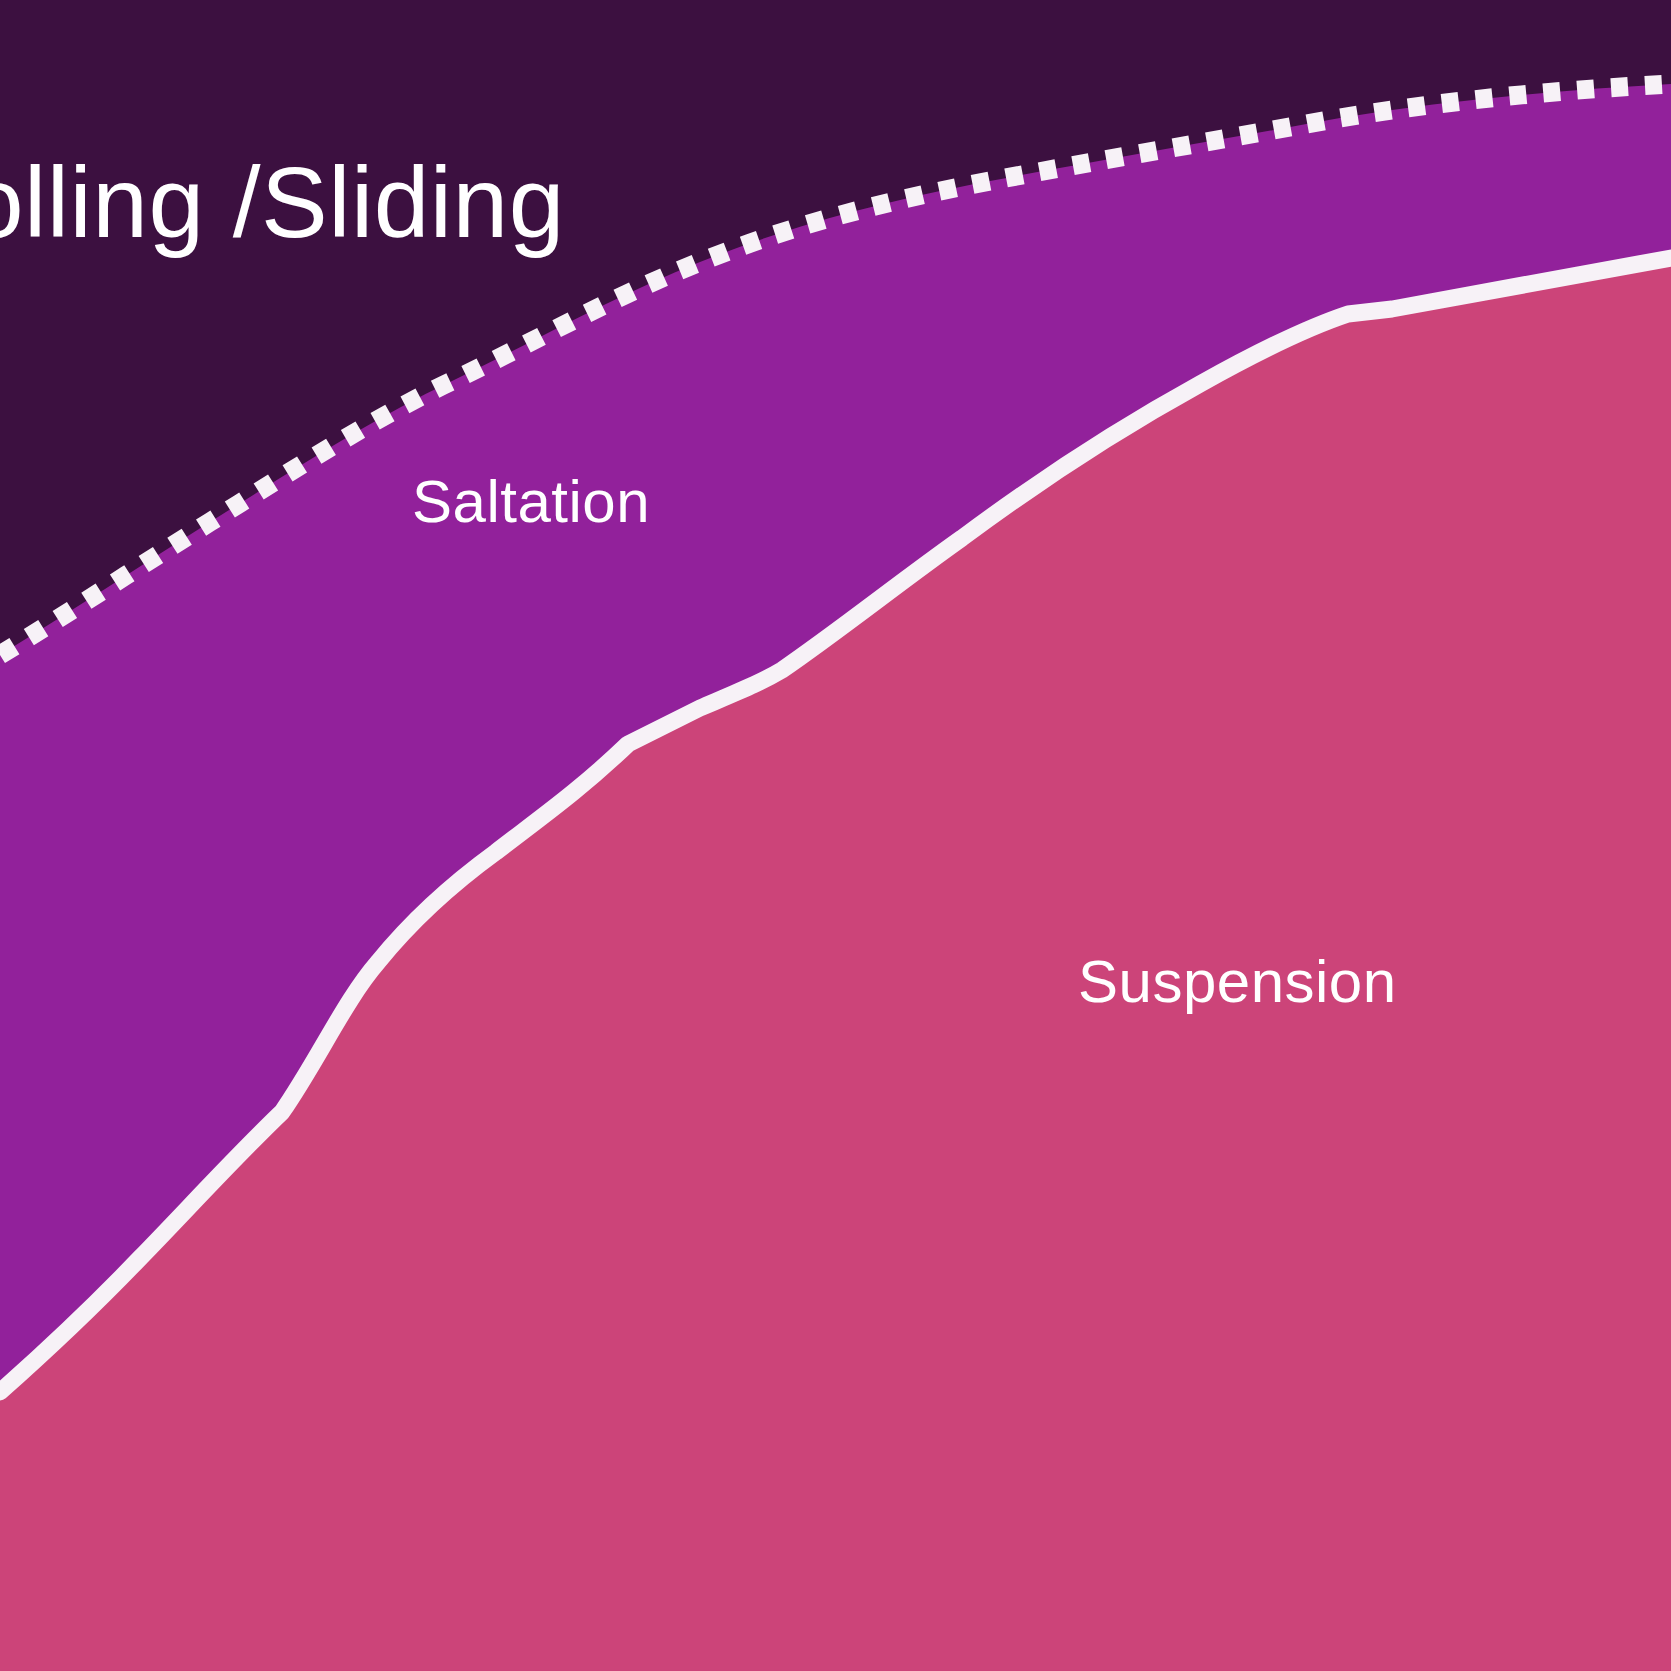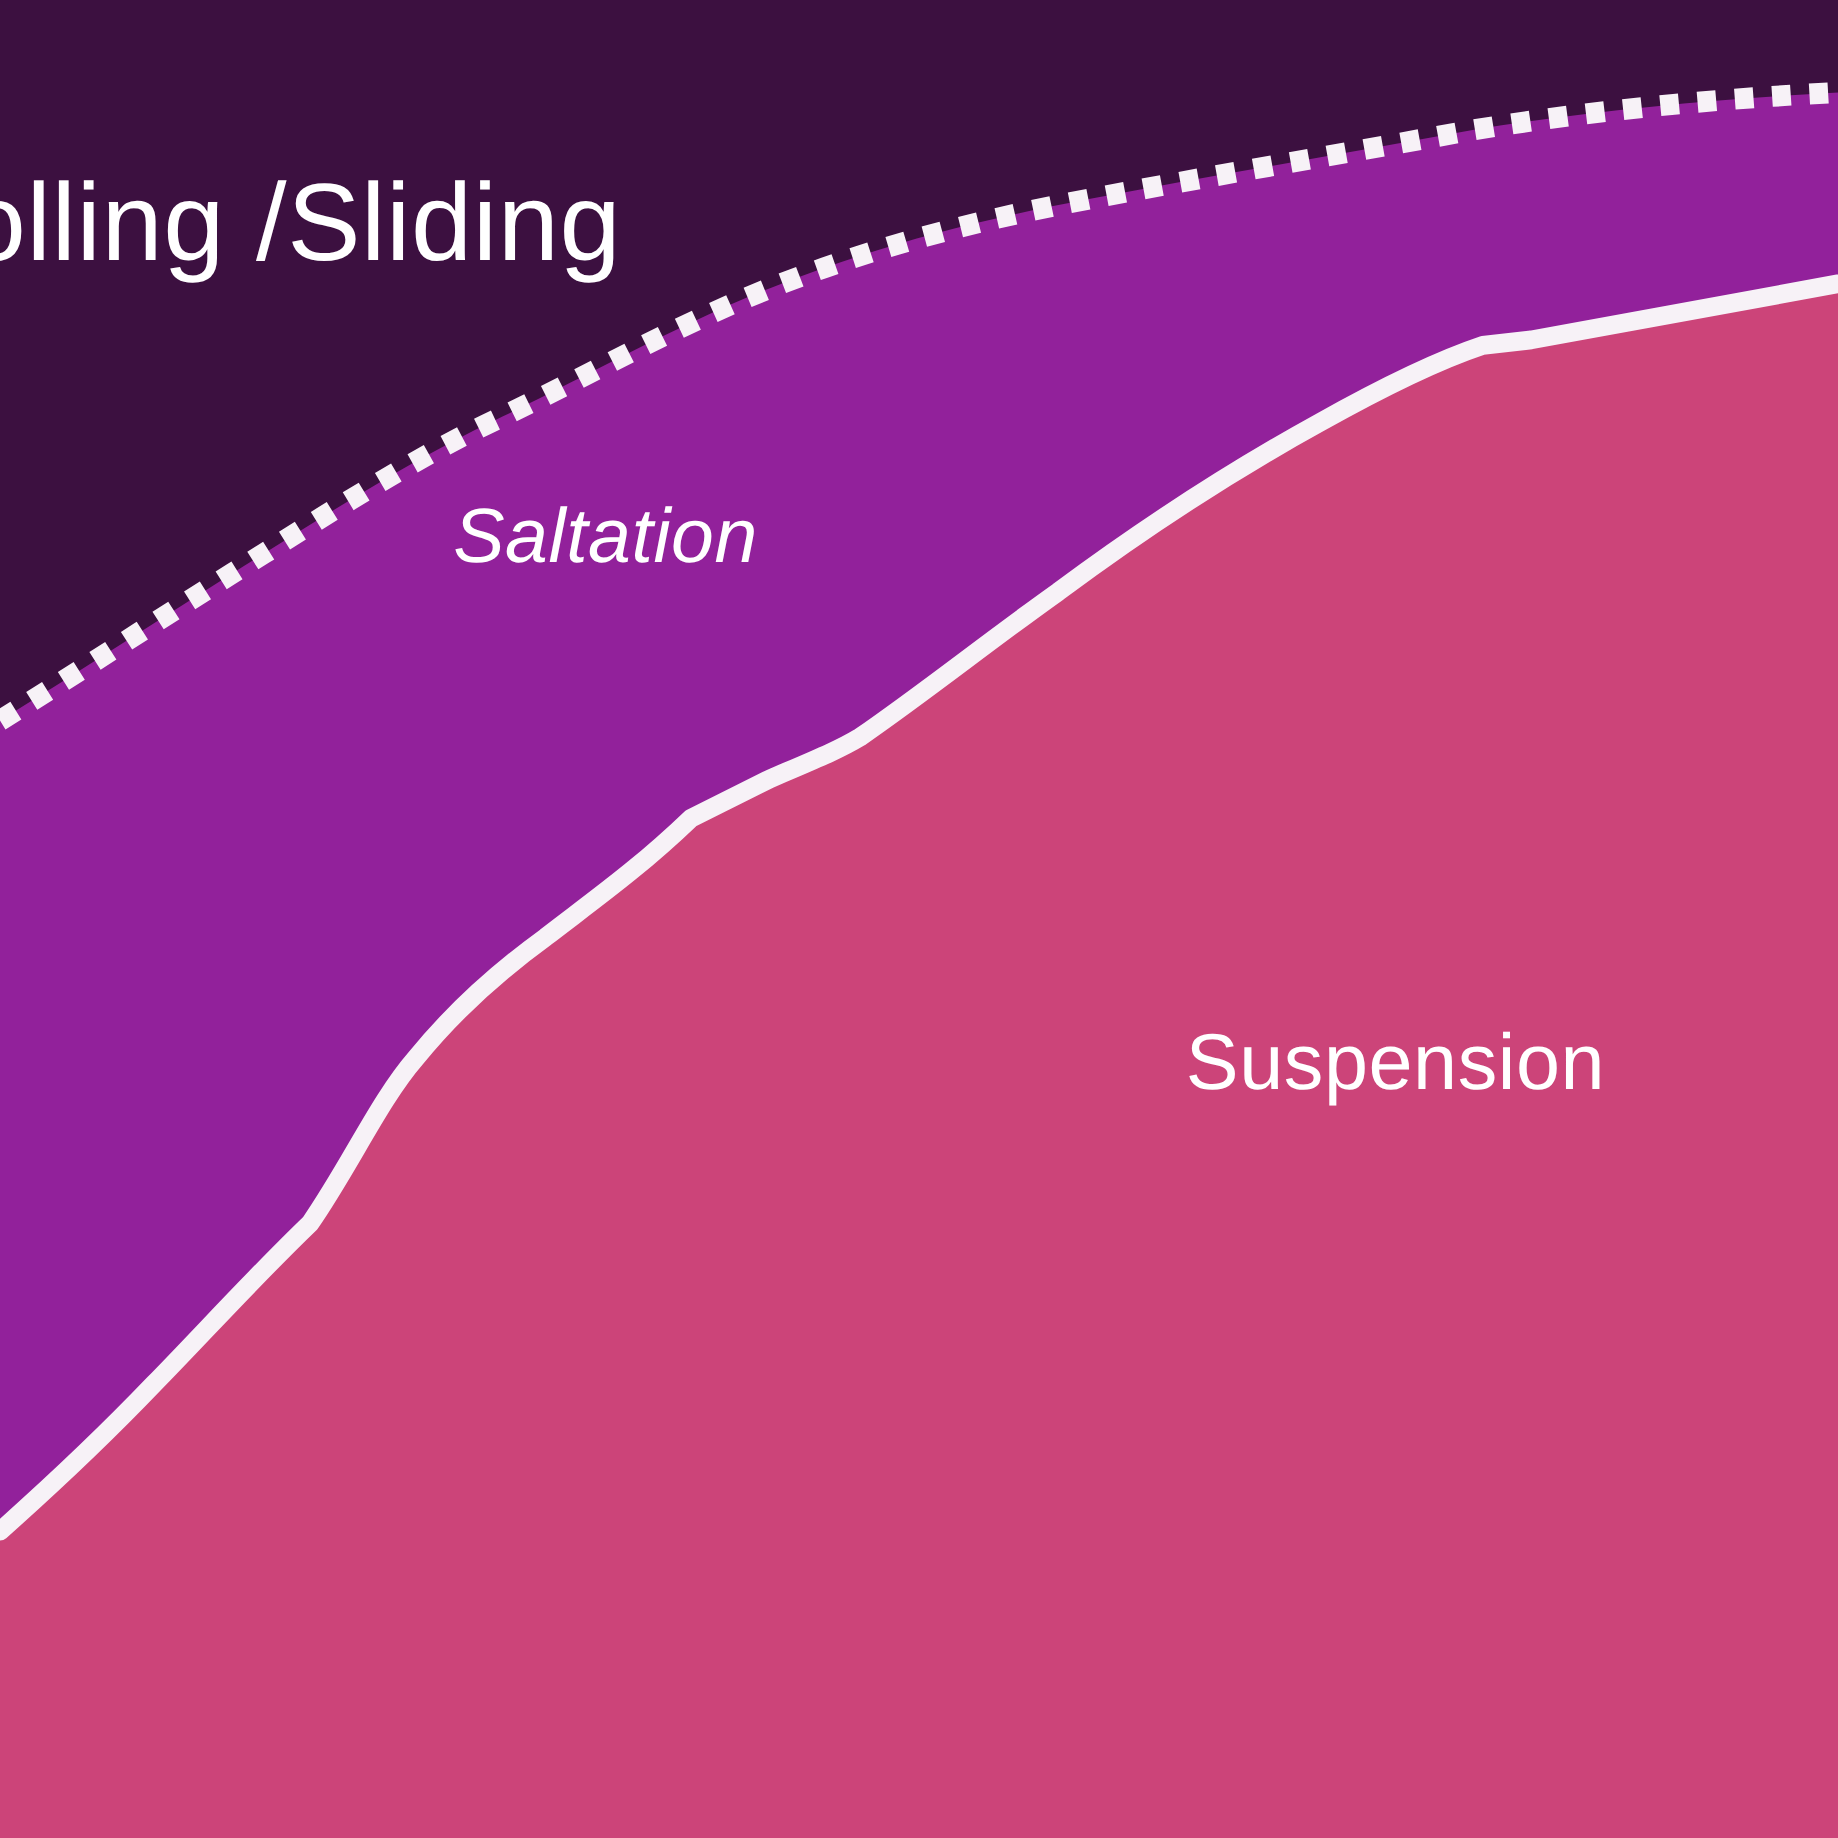--- a/index.html
+++ b/index.html
@@ -36,28 +36,27 @@
     pointer-events: none;
     user-select: none;
   }
   #label-rolling-sliding {
     left: -32px;
     top: 152px;
     font-size: 100px;
   }
   #label-saltation {
     left: 412px;
-    top: 452px;
-    font-size: 70px;
-    font-style: italic;
+    top: 472px;
+    font-size: 60px;
   }
   #label-suspension {
     left: 1078px;
-    top: 930px;
-    font-size: 72px;
+    top: 952px;
+    font-size: 60px;
   }
 </style>
 </head>
 <body>
 
 <div id="stage">
 
   <svg class="layer" viewBox="0 0 1671 1671" preserveAspectRatio="none">
 
     <rect x="0" y="0" width="1671" height="1671" fill="#3c1040"></rect>

